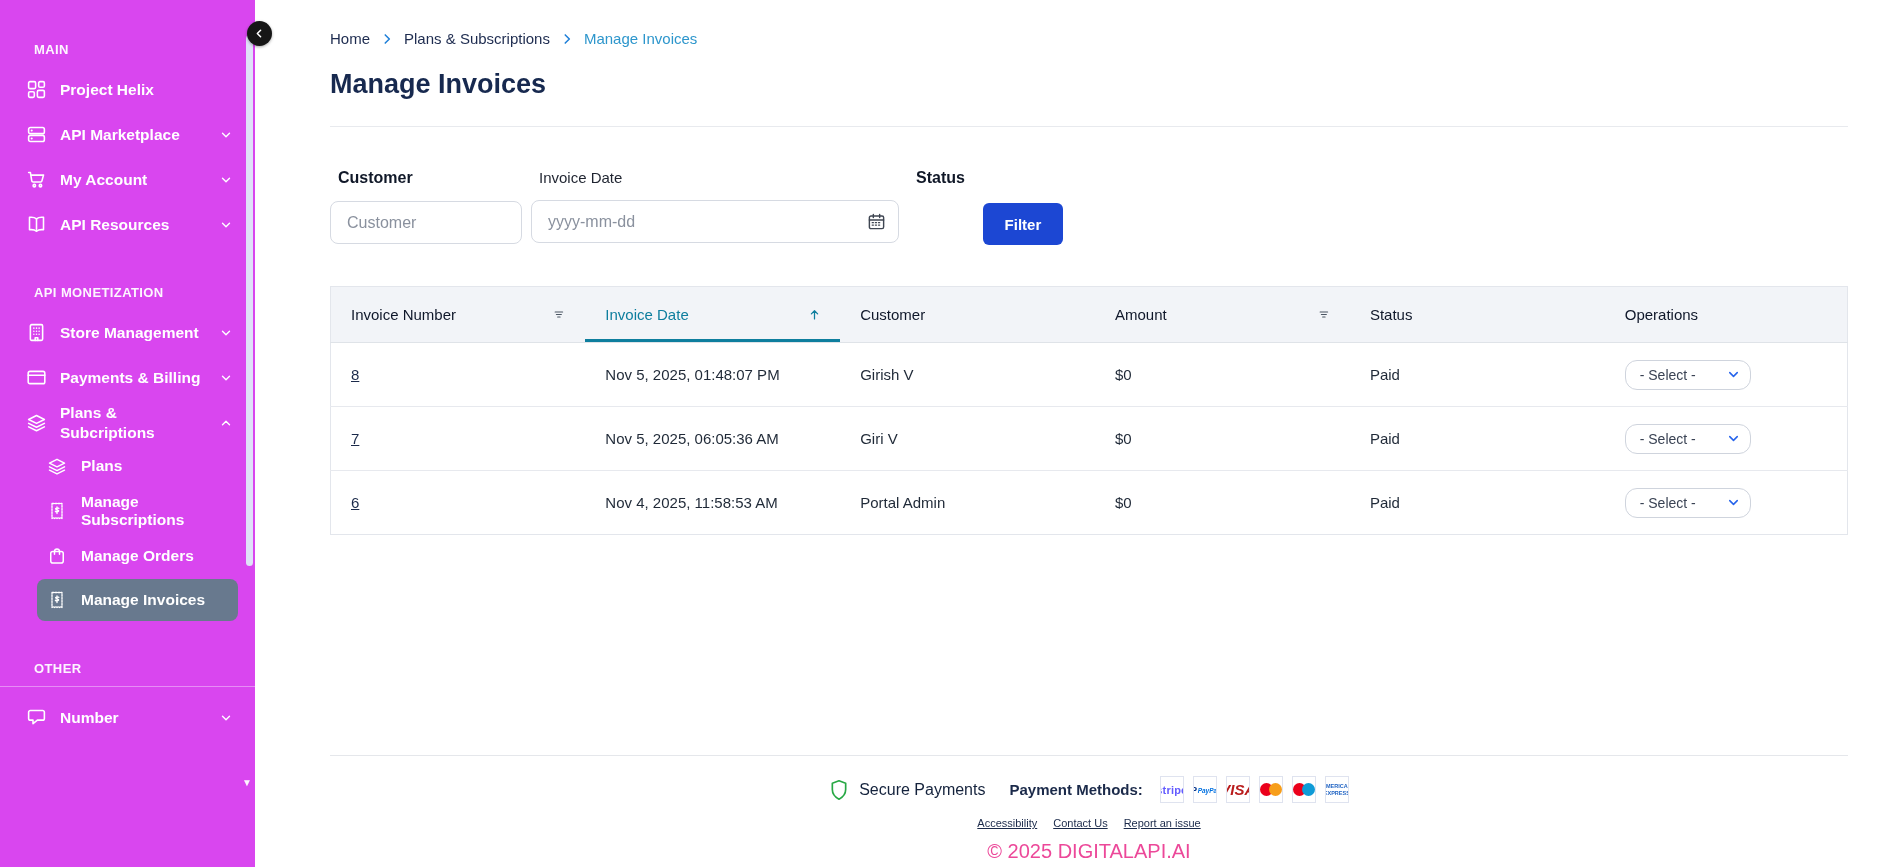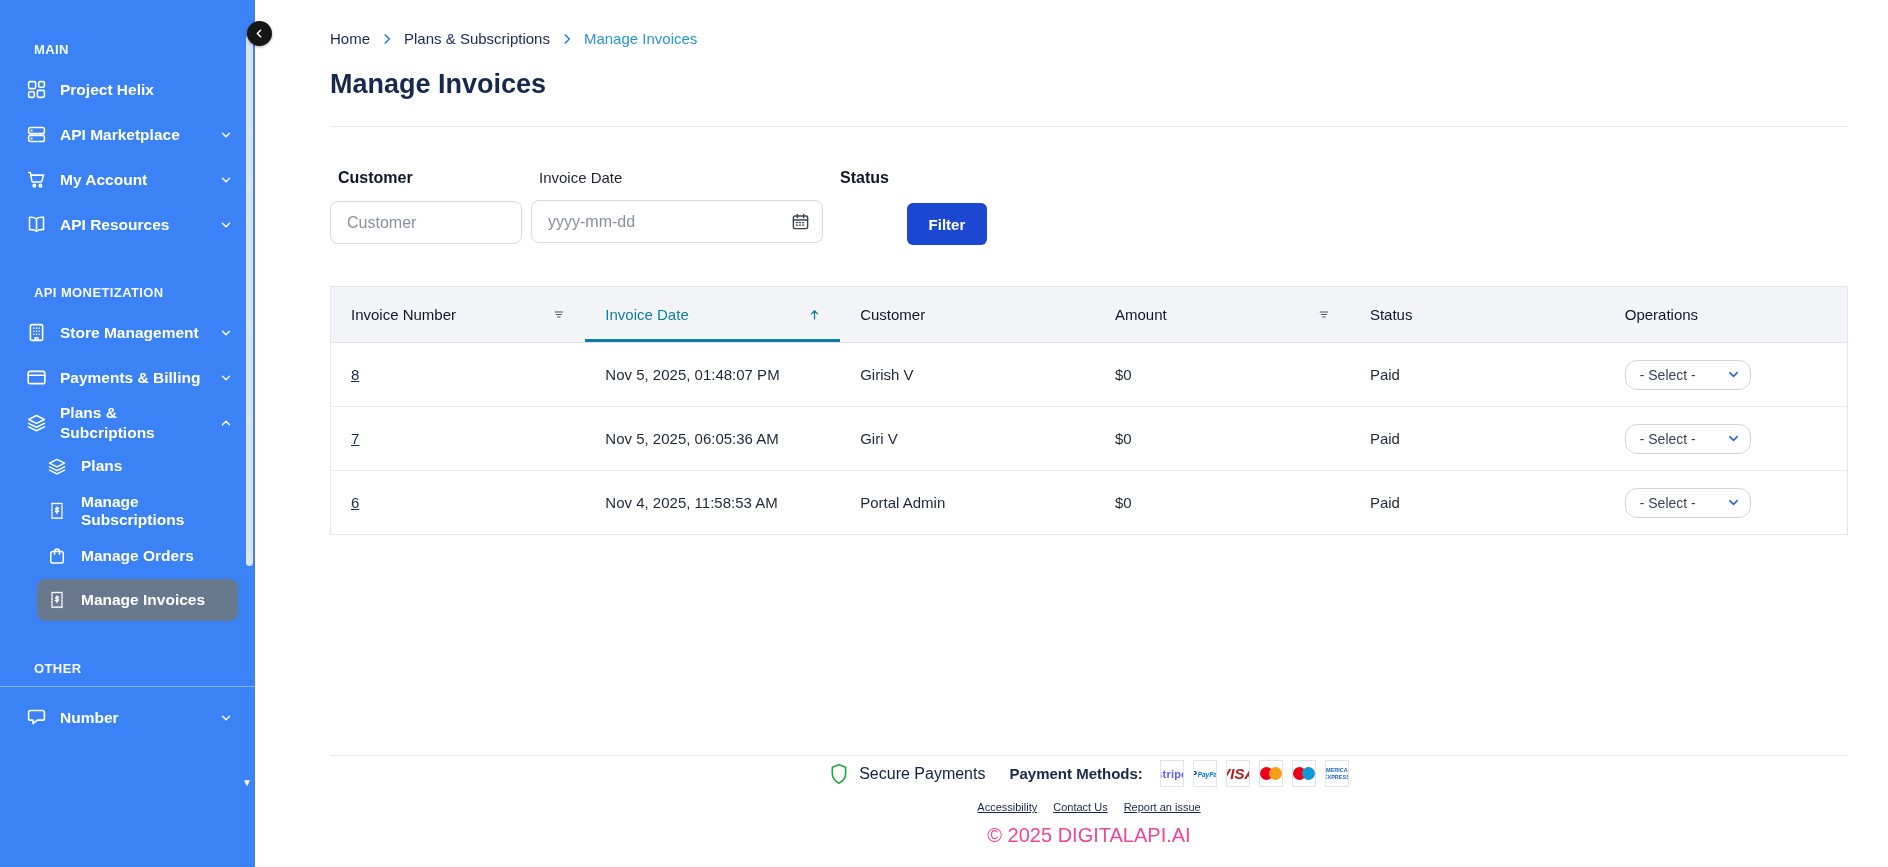--- a/index.html
+++ b/index.html
@@ -1,21 +1,21 @@
 <!DOCTYPE html>
 <html><head>
 <meta charset="utf-8">
 <style>
   * { margin:0; padding:0; box-sizing:border-box; }
   html,body { width:1888px; height:867px; overflow:hidden; background:#fff;
     font-family:"Liberation Sans", sans-serif; }
 
   
   .sidebar { position:absolute; left:0; top:0; width:255px; height:867px;
-    background:#3b82f6; color:#fff; padding:42px 0 0 26px; }
+    background:#d946ef; color:#fff; padding:42px 0 0 26px; }
   .sb-scrollbar { position:absolute; right:2px; top:35px; width:7px; height:531px;
     background:#dfeaf8; border-radius:4px; opacity:.95; }
   .sb-scroll-caret { position:absolute; right:3px; top:778px; color:rgba(255,255,255,.95);
     font-size:10px; line-height:10px; }
   .collapse-btn { position:absolute; left:247px; top:21px; width:25px; height:25px;
     border-radius:50%; background:#161616; display:flex; align-items:center;
     justify-content:center; z-index:10; box-shadow:0 1px 3px rgba(0,0,0,.35); cursor:pointer; }
   .sb-section-title { font-size:13px; font-weight:700; letter-spacing:.4px;
     color:rgba(255,255,255,.95); margin:0 0 10px 8px; }
   .sb-item { display:flex; align-items:center; gap:13px; height:45px;
@@ -45,21 +45,21 @@
   .filters { display:flex; gap:9px; margin-top:42px; align-items:flex-start; }
   .fgroup { display:flex; flex-direction:column; }
   .flabel { font-size:16px; font-weight:600; color:#101828; margin:0 0 14px 8px; }
   .flabel.thin { font-weight:500; font-size:15px; color:#1f2430; }
   .finput { height:43px; border:1px solid #d6dae2; border-radius:8px; background:#fff;
     display:flex; align-items:center; padding:0 12px 0 16px; }
   .finput input { border:none; outline:none; flex:1; font-size:16px; color:#1f2937;
     font-family:"Liberation Sans", sans-serif; background:transparent; }
   .finput input::placeholder { color:#8a919e; }
   .w-customer { width:192px; }
-  .w-date { width:292px;justify-content:flex-end; }
+  .w-date { width:368px;justify-content:flex-end; }
   .fselect { width:192px; height:43px; border:1px solid #d6dae2; border-radius:8px;
     display:flex; align-items:center; justify-content:space-between;
     padding:0 14px 0 16px; font-size:16px; color:#1f2937; cursor:pointer; background:#fff; }
   .filter-btn { margin-left:9px; width:80px; height:42px; margin-top:34px;
     background:#1c47d3; color:#fff; font-size:15px; font-weight:700; border:none;
     border-radius:6px; cursor:pointer; font-family:"Liberation Sans", sans-serif; }
 
   
   .invoice-table { margin-top:41px; width:100%; border-collapse:collapse;
     border:1px solid #e3e6ec; table-layout:fixed; }
@@ -72,21 +72,21 @@
   th.sorted { box-shadow:inset 0 -3px 0 #0e7e9e; }
   th.sorted .th-inner { color:#0e7e9e; }
   tbody td { height:64px; border-top:1px solid #e7e9ee; padding:0 18px 0 20px;
     font-size:15px; color:#1f2937; vertical-align:middle; background:#fff; }
   .inv-link { color:#1b2a4a; text-decoration:underline; cursor:pointer; }
   .op-select { width:126px; height:30px; border:1px solid #cfd4dd; border-radius:12px;
     display:flex; align-items:center; justify-content:space-between;
     padding:0 9px 0 14px; font-size:14px; color:#3a4354; cursor:pointer; background:#fff; }
 
   
-  .footer { margin-top:220px; border-top:1px solid #e5e7eb; padding-top:4px;
+  .footer { margin-top:220px; border-top:1px solid #e5e7eb; padding-top:20px;
     display:flex; flex-direction:column; align-items:center; }
   .pay-row { display:flex; align-items:center; }
   .secure { display:flex; align-items:center; gap:10px; font-size:16px;
     font-weight:500; color:#14223c; }
   .pm-label { margin-left:24px; font-size:15px; font-weight:600; color:#1b2a4a; }
   .pm-icons { display:flex; gap:9px; margin-left:17px; }
   .pm-box { width:24px; height:27px; background:#fff; border:1px solid #dfe3ef;
     border-radius:0; display:flex; align-items:center; justify-content:center; overflow:hidden; }
   .pm-stripe { color:#635bff; font-weight:700; font-size:11px; letter-spacing:.2px; }
   .pm-paypal { display:flex; align-items:baseline; gap:1px; }

